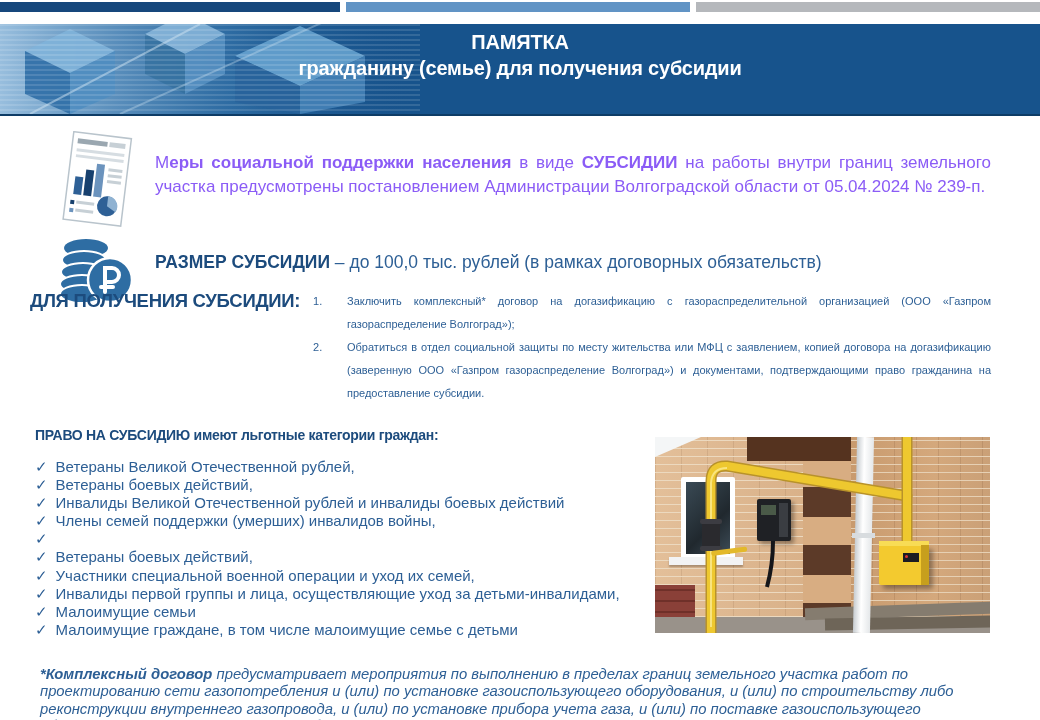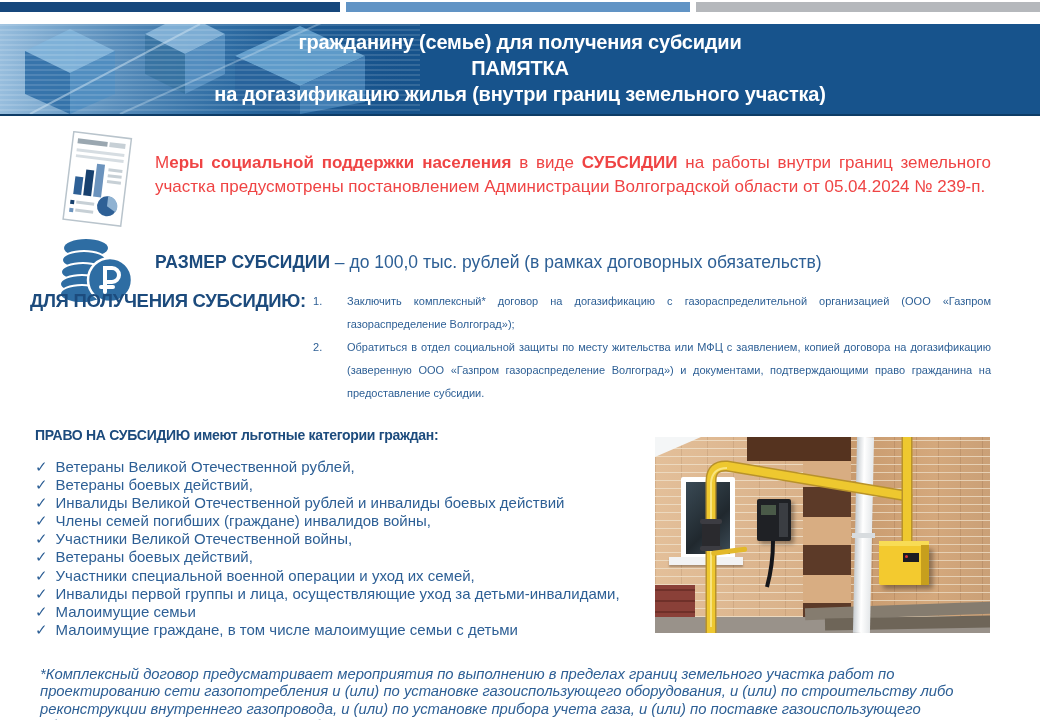--- a/index.html
+++ b/index.html
@@ -13,37 +13,37 @@
   .seg3{left:696px;width:344px;background:#B5B8BC;}
   
   .header{position:absolute;left:0;top:24px;width:1040px;height:90px;background:#17538C;
           border-bottom:2px solid #0E3C66;}
   .header-deco{position:absolute;left:0;top:0;}
   .title{position:absolute;left:0;top:5px;width:1040px;text-align:center;color:#ffffff;
          font-weight:bold;font-size:20px;line-height:26px;letter-spacing:-0.2px;}
   .navy{color:#1C4B7D;}
   .para{position:absolute;text-align:justify;}
   .icon-box{position:absolute;}
-  .intro-text{left:155px;top:134px;width:836px;font-size:17px;line-height:24px;color:#ef4444;}
+  .intro-text{left:155px;top:134px;width:836px;font-size:17px;line-height:24px;color:#8b5cf6;}
   .amount-text{left:155px;top:244px;width:836px;font-size:17.5px;color:#2D5F95;text-align:left;margin-top:8px;}
   .howto-heading{position:absolute;left:30px;top:290px;font-size:18.5px;font-weight:bold;
                  color:#1C4B7D;letter-spacing:-0.3px;}
   .howto-list{position:absolute;left:313px;top:290px;width:678px;margin:0;padding:0;
               list-style:none;counter-reset:item;font-size:11px;line-height:23px;color:#2D5F95;}
   .howto-list li{position:relative;padding-left:34px;text-align:justify;}
   .howto-list li::before{counter-increment:item;content:counter(item) ".";position:absolute;left:0;}
   .elig-heading{position:absolute;left:35px;top:427px;font-size:14px;font-weight:bold;
                 color:#1C4B7D;letter-spacing:-0.3px;}
   .checklist{position:absolute;left:35px;top:458px;width:605px;margin:0;padding:0;list-style:none;
              font-size:15px;line-height:18.1px;color:#2D5F95;}
   .checklist li{display:flex;gap:8px;}
   .check{flex:0 0 auto;color:#2D5F95;}
   .footnote{position:absolute;left:40px;top:651px;width:962px;font-style:italic;
             font-size:14.8px;line-height:17.5px;color:#2D5F95;}
-  .footnote b{font-weight:normal;}
+  .footnote b{font-weight:bold;}
   
   .photo{position:absolute;left:655px;top:437px;width:335px;height:196px;margin:0;overflow:hidden;
          background:#cfa377;}
   .photo *{position:absolute;}
   .face-right{left:195px;top:0;width:140px;height:196px;
      background:repeating-linear-gradient(0deg,#e6d0b4 0 1px,transparent 1px 8px),
                 repeating-linear-gradient(90deg,rgba(120,80,50,.18) 0 1px,transparent 1px 22px),
                 linear-gradient(90deg,#c89a6e,#d4a87c 60%,#caa077);}
   .face-left{left:0;top:0;width:150px;height:196px;
      background:repeating-linear-gradient(0deg,#ecd9bf 0 1px,transparent 1px 8px),
@@ -109,23 +109,22 @@
         <polygon points="365,32 300,62 300,90 365,78" fill="#4684b8" opacity="0.85"></polygon>
         <polygon points="185,-10 225,10 185,30 145,10" fill="#8fbcde" opacity="0.8"></polygon>
         <polygon points="145,10 185,30 185,70 145,50" fill="#35719f" opacity="0.8"></polygon>
         <polygon points="225,10 185,30 185,70 225,50" fill="#5a93c4" opacity="0.8"></polygon>
         <rect x="0" y="0" width="420" height="90" fill="url(#stripes)"></rect>
         <line x1="30" y1="90" x2="200" y2="0" stroke="#cfe3f2" stroke-opacity="0.5" stroke-width="2"></line>
         <line x1="120" y1="90" x2="330" y2="-5" stroke="#cfe3f2" stroke-opacity="0.35" stroke-width="2"></line>
       </g>
     </svg>
     <div class="title">
+      <div>ПАМЯТКА</div>
       <div>гражданину (семье) для получения субсидии</div>
-      <div>ПАМЯТКА</div>
-      <div>на догазификацию жилья (внутри границ земельного участка)</div>
     </div>
   </header>
 
   <div class="icon-box" style="left:58px;top:131px;">
     <svg width="80" height="100" viewBox="0 0 80 100">
       <g transform="rotate(7 40 50)">
         <rect x="10" y="4" width="58" height="88" fill="#ffffff" stroke="#b9c4cc" stroke-width="1.5"></rect>
         <rect x="15" y="10" width="30" height="5" fill="#9aa7b0"></rect>
         <rect x="47" y="10" width="16" height="5" fill="#c7d0d6"></rect>
         <rect x="15" y="20" width="48" height="3" fill="#d6dde2"></rect>
@@ -158,21 +157,21 @@
       </g>
       <circle cx="50" cy="44" r="22" fill="#2e6da3" stroke="#ffffff" stroke-width="2.5"></circle>
       <g stroke="#ffffff" stroke-width="4" fill="none" stroke-linecap="round">
         <path d="M45 56 L45 32 L52 32 A7 7 0 0 1 52 46 L45 46"></path>
         <line x1="41" y1="51" x2="53" y2="51"></line>
       </g>
     </svg>
   </div>
   <p class="para amount-text"><b class="navy">РАЗМЕР СУБСИДИИ</b><span> – до 100,0 тыс. рублей (в рамках договорных обязательств)</span></p>
 
-  <div class="howto-heading">ДЛЯ ПОЛУЧЕНИЯ СУБСИДИЮ:</div>
+  <div class="howto-heading">ДЛЯ ПОЛУЧЕНИЯ СУБСИДИИ:</div>
   <ol class="howto-list">
 
       <li><span>Заключить комплексный* договор на догазификацию с газораспределительной организацией (ООО «Газпром газораспределение Волгоград»);</span></li>
 
       <li><span>Обратиться в отдел социальной защиты по месту жительства или МФЦ с заявлением, копией договора на догазификацию (заверенную ООО «Газпром газораспределение Волгоград») и документами, подтверждающими право гражданина на предоставление субсидии.</span></li>
     </ol>
 
   <div class="elig-heading">ПРАВО НА СУБСИДИЮ  имеют льготные категории граждан:</div>
   <ul class="checklist">
 
@@ -186,26 +185,25 @@
         <span>Ветераны боевых действий,</span>
       </li>
 
       <li>
         <span class="check">✓</span>
         <span>Инвалиды Великой Отечественной рублей и инвалиды боевых действий</span>
       </li>
 
       <li>
         <span class="check">✓</span>
-        <span>Члены семей погибших (граждане) инвалидов войны,</span>
-      </li>
-
-      <li>
-        <span class="check">✓</span>
-        <span>Участники Великой Отечественной войны,</span>
+        <span>Члены семей поддержки (умерших) инвалидов войны,</span>
+      </li>
+
+      <li>
+        <span class="check">✓</span>
       </li>
 
       <li>
         <span class="check">✓</span>
         <span>Ветераны боевых действий,</span>
       </li>
 
       <li>
         <span class="check">✓</span>
         <span>Участники специальной военной операции и уход их семей,</span>
@@ -216,21 +214,21 @@
         <span>Инвалиды первой группы и лица, осуществляющие уход за детьми-инвалидами,</span>
       </li>
 
       <li>
         <span class="check">✓</span>
         <span>Малоимущие семьи</span>
       </li>
 
       <li>
         <span class="check">✓</span>
-        <span>Малоимущие граждане, в том числе малоимущие семьи с детьми</span>
+        <span>Малоимущие граждане, в том числе малоимущие семье с детьми</span>
       </li>
     </ul>
 
   <figure class="photo">
     <div class="face-left"></div>
     <div class="face-right"></div>
     <div class="quoin"></div>
     <div class="dark-top"></div>
     <div class="sky"></div>
     <div class="window">

